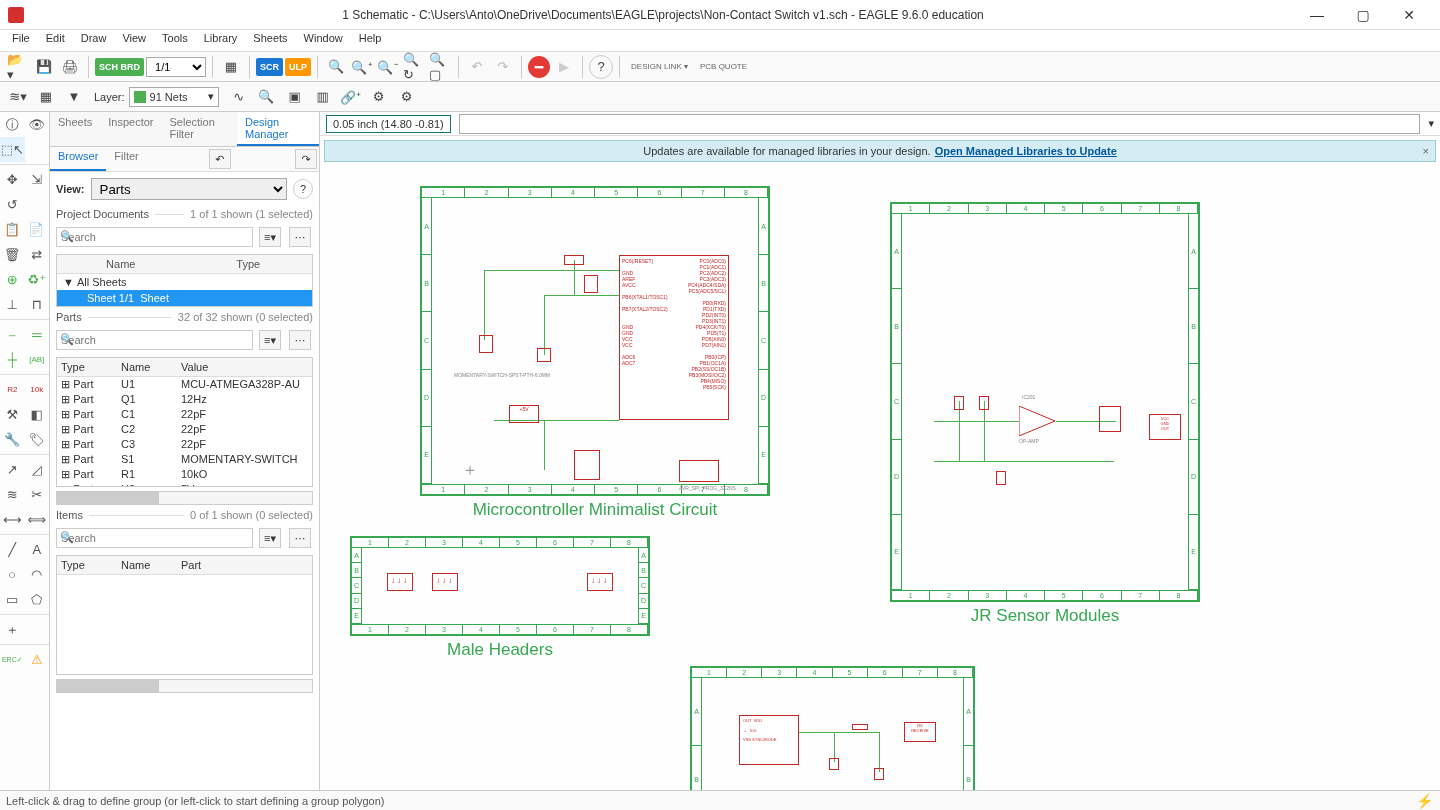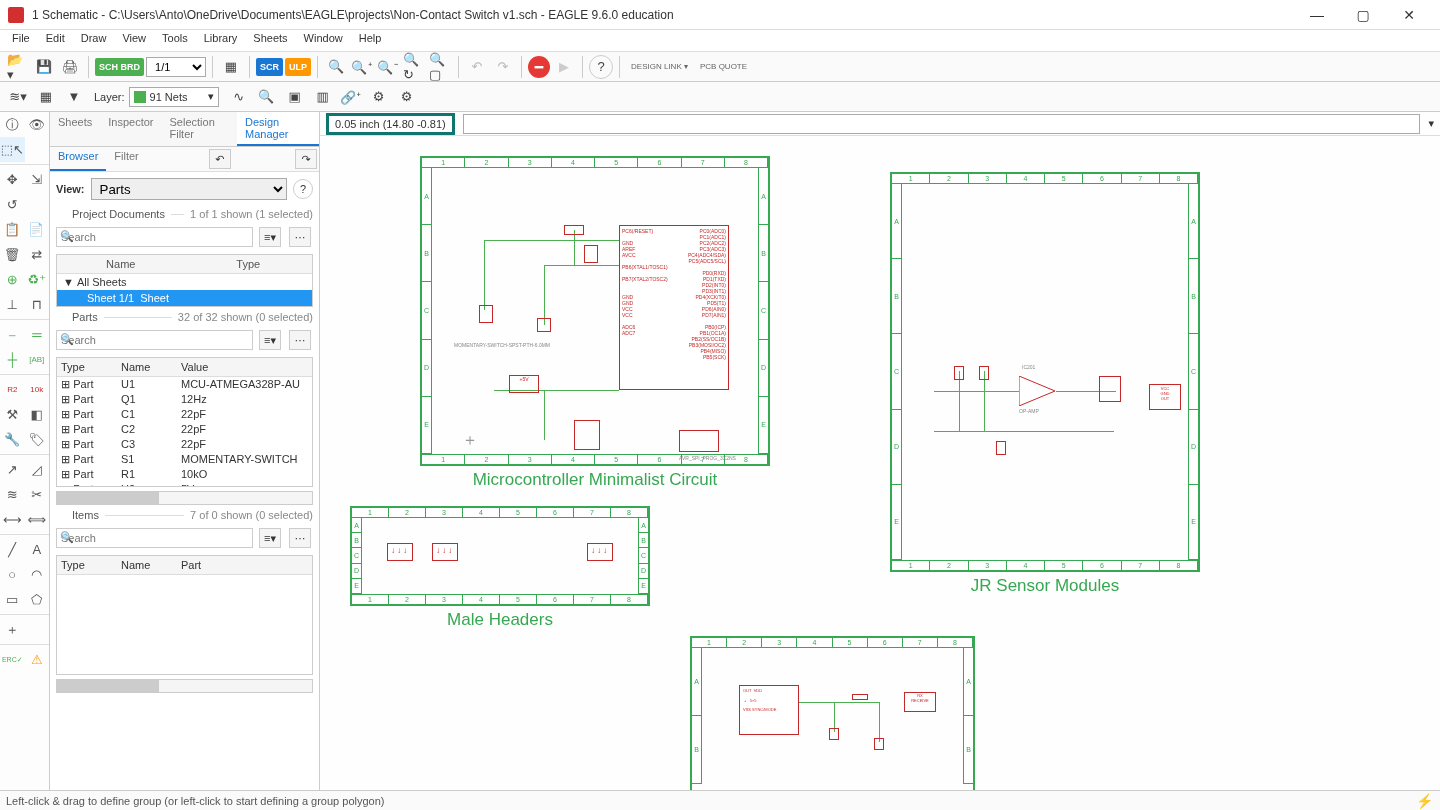--- a/index.html
+++ b/index.html
@@ -1,19 +1,19 @@
 <!DOCTYPE html>
 <html><head>
 <meta charset="utf-8">
 <style>
 * { box-sizing: border-box; margin: 0; padding: 0; }
 body { font-family: "Segoe UI", Tahoma, sans-serif; font-size: 11px; background: #f0f0f0; color: #333; width: 1440px; height: 810px; overflow: hidden; }
 
 
-.titlebar { height: 30px; background: #fff; display: flex; align-items: center; padding: 6px 8px; border-bottom: 1px solid #ddd; }
+.titlebar { height: 30px; background: #fff; display: flex; align-items: center; padding: 6px 8px; border-bottom: 1px solid #ddd; text-align: center; }
 .titlebar .app-icon { width: 16px; height: 16px; background: #d32f2f; margin-right: 8px; border-radius: 2px; }
 .titlebar .title { flex: 1; font-size: 12px; }
 .titlebar .win-controls { display: flex; gap: 0; }
 .titlebar .win-btn { width: 46px; height: 30px; display: flex; align-items: center; justify-content: center; font-size: 14px; cursor: pointer; }
 
 
 .menubar { height: 22px; background: #fff; display: flex; align-items: flex-start; padding: 0 4px; border-bottom: 1px solid #ddd; }
 .menubar .menu-item { padding: 2px 8px; cursor: pointer; }
 
 
@@ -47,21 +47,21 @@
 .panel-tab.active { color: #1976d2; border-bottom: 2px solid #1976d2; background: #fff; }
 .sub-tabs { display: flex; border-bottom: 1px solid #ddd; background: #fafafa; }
 .sub-tab { padding: 3px 8px; cursor: pointer; color: #777; font-size: 11px; }
 .sub-tab.active { color: #1976d2; border-bottom: 2px solid #1976d2; }
 .sub-tabs .mini-btn { margin-left: auto; }
 .mini-btn { width: 22px; height: 20px; border: 1px solid #ccc; display: flex; align-items: center; justify-content: center; cursor: pointer; font-size: 11px; background: #f5f5f5; margin: 2px; }
 .view-row { display: flex; align-items: center; gap: 6px; padding: 6px; }
 .view-row select { flex: 1; height: 22px; border: 1px solid #aaa; padding: 0 4px; }
 .help-btn { width: 20px; height: 20px; border: 1px solid #ccc; border-radius: 50%; display: flex; align-items: center; justify-content: center; cursor: pointer; }
 
-.section-header { display: flex; align-items: center; padding: 2px 6px; font-size: 11px; color: #555; margin-left: 16px; }
+.section-header { display: flex; align-items: center; padding: 2px 6px; font-size: 11px; color: #555; }
 .section-header .line { flex: 1; border-top: 1px solid #ddd; margin: 0 6px; }
 .section-header .count { color: #888; white-space: nowrap; }
 
 .search-row { display: flex; align-items: center; gap: 4px; padding: 3px 6px; }
 .search-row input { flex: 1; height: 20px; border: 1px solid #ccc; padding: 0 18px 0 4px; font-size: 11px; }
 .search-wrap { position: relative; flex: 1; display: flex; }
 .search-wrap .mag { position: absolute; left: 4px; top: 3px; color: #999; font-size: 11px; pointer-events: none; }
 .search-wrap input { padding-left: 4px; width: 100%; }
 
 .tree { border: 1px solid #ccc; margin: 2px 6px; font-size: 11px; }
@@ -79,21 +79,21 @@
 .col-type { width: 60px; }
 .col-name { width: 60px; }
 .col-val { flex: 1; }
 
 .hscroll { height: 14px; border: 1px solid #ccc; margin: 2px 6px; background: #f5f5f5; position: relative; }
 .hscroll .thumb { position: absolute; left: 0; top: 0; height: 100%; width: 40%; background: #ccc; }
 
 
 .canvas-area { flex: 1; display: flex; flex-direction: column; background: #fefefe; }
 .coord-bar { height: 24px; display: flex; align-items: center; padding: 0 6px; gap: 8px; border-bottom: 1px solid #ddd; }
-.coord-box { border: 3px solid #0f766e; padding: 2px 6px; font-size: 11px; background: #fff; min-width: 110px; }
+.coord-box { border: 1px solid #0f766e; padding: 2px 6px; font-size: 11px; background: #fff; min-width: 110px; }
 .cmd-input { flex: 1; height: 20px; border: 1px solid #aaa; padding: 0 4px; }
 .notice-bar { background: #d6ecf5; border: 1px solid #9cc; padding: 4px 8px; margin: 4px; font-size: 11px; display: flex; align-items: center; justify-content: center; gap: 4px; position: relative; }
 .notice-bar a { color: #01579b; font-weight: bold; text-decoration: underline; cursor: pointer; }
 .notice-close { position: absolute; right: 6px; cursor: pointer; color: #666; }
 
 .canvas { flex: 1; background: #fefefe; position: relative; overflow: hidden; }
 .frame { position: absolute; border: 2px solid #36a852; }
 .frame .flabel { position: absolute; left: 50%; transform: translateX(-50%); color: #36a852; font-size: 17px; white-space: nowrap; }
 .tick-top, .tick-bot { position: absolute; width: 100%; height: 10px; display: flex; font-size: 7px; color: #36a852; }
 .tick-top { top: 0; border-bottom: 1px solid #36a852; }
@@ -452,21 +452,21 @@
           </div>
         </div>
     </div>
     <div class="hscroll">
         <div class="thumb"></div>
       </div>
 
     <div class="section-header">
       <span>Items</span>
       <div class="line"></div>
-      <span class="count">7 of 0 shown (0 selected)</span>
+      <span class="count">0 of 1 shown (0 selected)</span>
     </div>
     <div class="search-row">
       <div class="search-wrap">
           <span class="mag">🔍</span>
         <input placeholder="Search" style="">
       </div>
       <div class="mini-btn">≡▾</div>
       <div class="mini-btn">⋯</div>
     </div>
     <div class="parts-list" style="min-height:120px">
@@ -479,20 +479,25 @@
     <div class="hscroll">
         <div class="thumb"></div>
       </div>
   </div>
 
   <div class="canvas-area">
     <div class="coord-bar">
       <div class="coord-box">0.05 inch (14.80 -0.81)</div>
       <input class="cmd-input" style="">
       <span style="cursor:pointer">▾</span>
+    </div>
+    <div class="notice-bar">
+      <span>Updates are available for managed libraries in your design.</span>
+      <a>Open Managed Libraries to Update</a>
+      <span class="notice-close">×</span>
     </div>
     <div class="canvas">
 
       <div class="frame" style="left:100px; top:20px; width:350px; height:310px;">
         <div class="tick-top">
             <div class="tick-cell">1</div>
             <div class="tick-cell">2</div>
             <div class="tick-cell">3</div>
             <div class="tick-cell">4</div>
             <div class="tick-cell">5</div>

